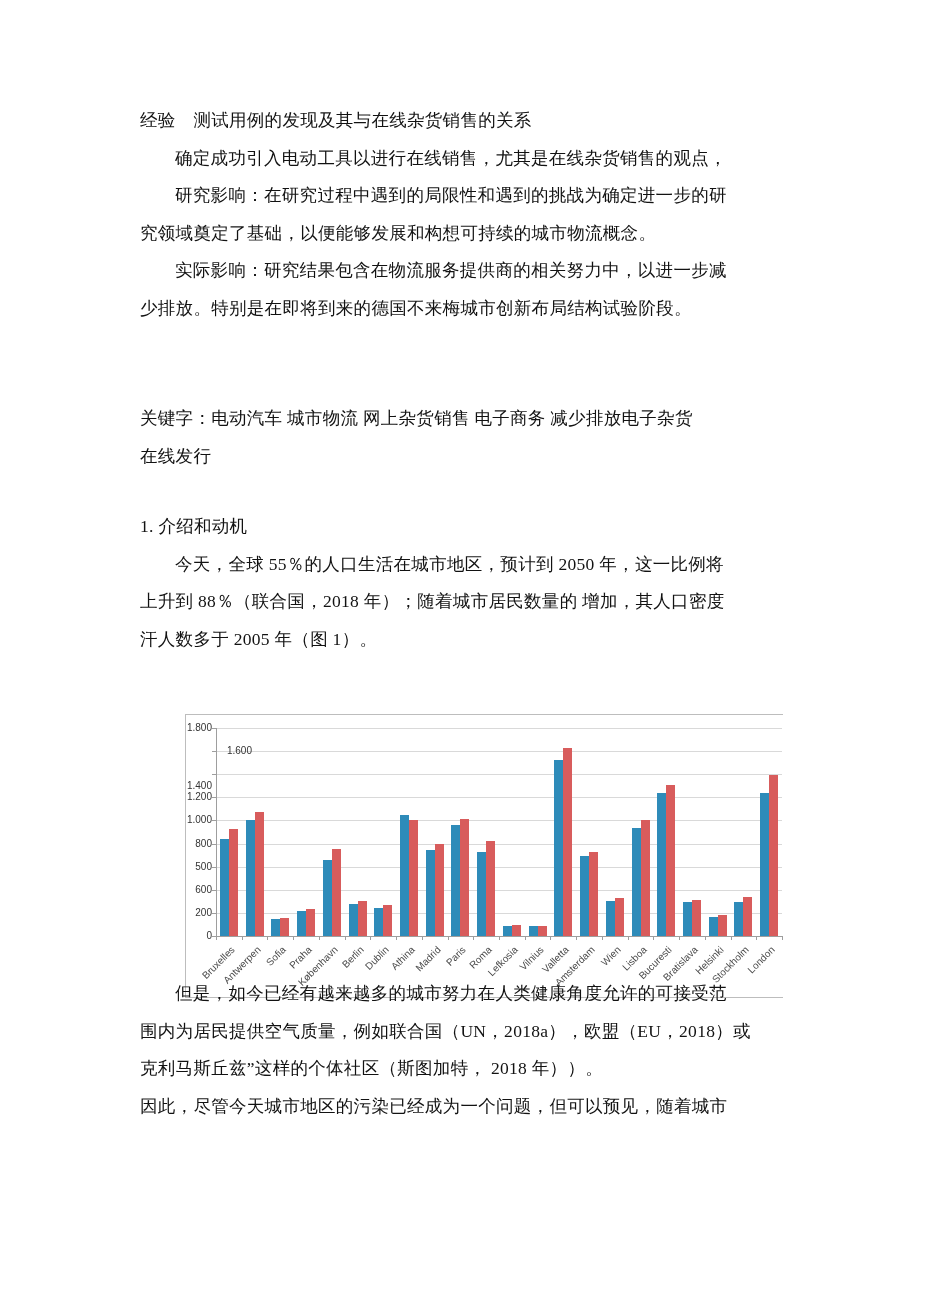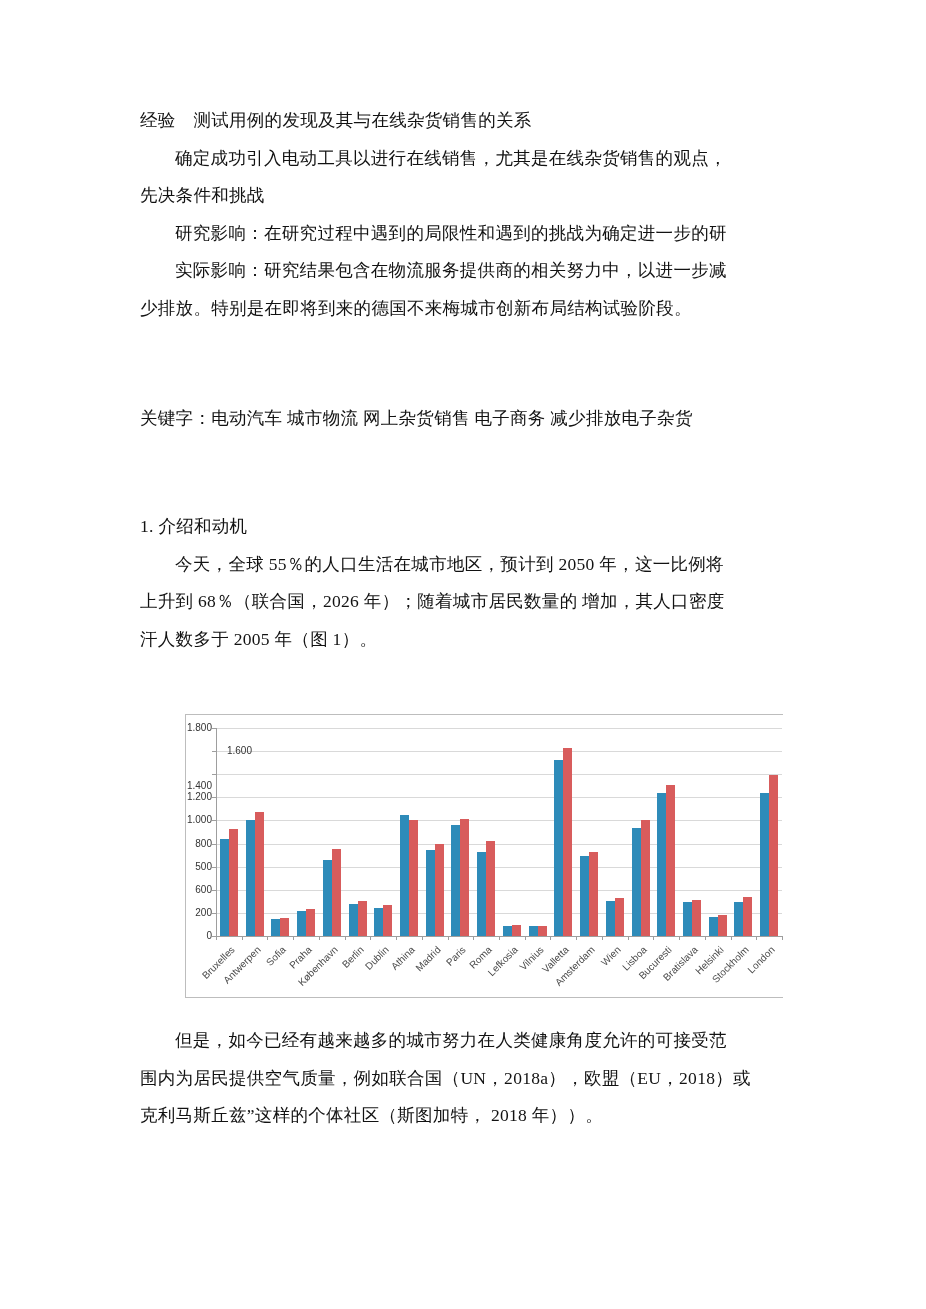--- a/index.html
+++ b/index.html
@@ -27,32 +27,33 @@
   .swatch{width:9px;height:9px;margin-right:5px;}
   .legend-label{font-size:10.5px;color:#333333;}
 </style>
 </head>
 <body>
 
 <div class="page">
   <section class="textblock" style="top:102px">
       <div class="line">经验　测试用例的发现及其与在线杂货销售的关系</div>
       <div class="line indent">确定成功引入电动工具以进行在线销售，尤其是在线杂货销售的观点，</div>
-      <div class="line">先决条件和挑战</div>
       <div class="line indent">研究影响：在研究过程中遇到的局限性和遇到的挑战为确定进一步的研</div>
+      <div class="line">究领域奠定了基础，以便能够发展和构想可持续的城市物流概念。</div>
       <div class="line indent">实际影响：研究结果包含在物流服务提供商的相关努力中，以进一步减</div>
       <div class="line">少排放。特别是在即将到来的德国不来梅城市创新布局结构试验阶段。</div>
     </section>
   <section class="textblock" style="top:400px">
       <div class="line">关键字：电动汽车 城市物流 网上杂货销售 电子商务 减少排放电子杂货</div>
+      <div class="line">在线发行</div>
     </section>
   <section class="textblock" style="top:508px">
       <div class="line">1. 介绍和动机</div>
       <div class="line indent">今天，全球 55％的人口生活在城市地区，预计到 2050 年，这一比例将</div>
-      <div class="line">上升到 68％（联合国，2026 年）；随着城市居民数量的 增加，其人口密度</div>
+      <div class="line">上升到 88％（联合国，2018 年）；随着城市居民数量的 增加，其人口密度</div>
       <div class="line">汗人数多于 2005 年（图 1）。</div>
     </section>
   <figure class="chart-box" id="figure1">
       <div class="ytick" style="left: 26px; top: 221px;"></div>
       <div class="ylabel" style="top: 215px;">0</div>
       <div class="gridline" style="left: 30px; top: 197.889px; width: 566px;"></div>
       <div class="ytick" style="left: 26px; top: 197.889px;"></div>
       <div class="ylabel" style="top: 191.889px;">200</div>
       <div class="gridline" style="left: 30px; top: 174.778px; width: 566px;"></div>
       <div class="ytick" style="left: 26px; top: 174.778px;"></div>
@@ -173,18 +174,19 @@
         <div class="legend-item">
           <span class="swatch" style="background: rgb(46, 139, 185);"></span>
           <span class="legend-label">2006</span>
         </div>
         <div class="legend-item">
           <span class="swatch" style="background: rgb(216, 92, 92);"></span>
           <span class="legend-label">2015</span>
         </div>
       </div>
     </figure>
-  <section class="textblock" style="top:1022px">
+  <section class="textblock" style="top:975px">
       <div class="line indent">但是，如今已经有越来越多的城市努力在人类健康角度允许的可接受范</div>
       <div class="line">围内为居民提供空气质量，例如联合国（UN，2018a），欧盟（EU，2018）或</div>
       <div class="line">克利马斯丘兹”这样的个体社区（斯图加特， 2018 年））。</div>
+      <div class="line">因此，尽管今天城市地区的污染已经成为一个问题，但可以预见，随着城市</div>
     </section>
 </div>
 
 </body></html>

